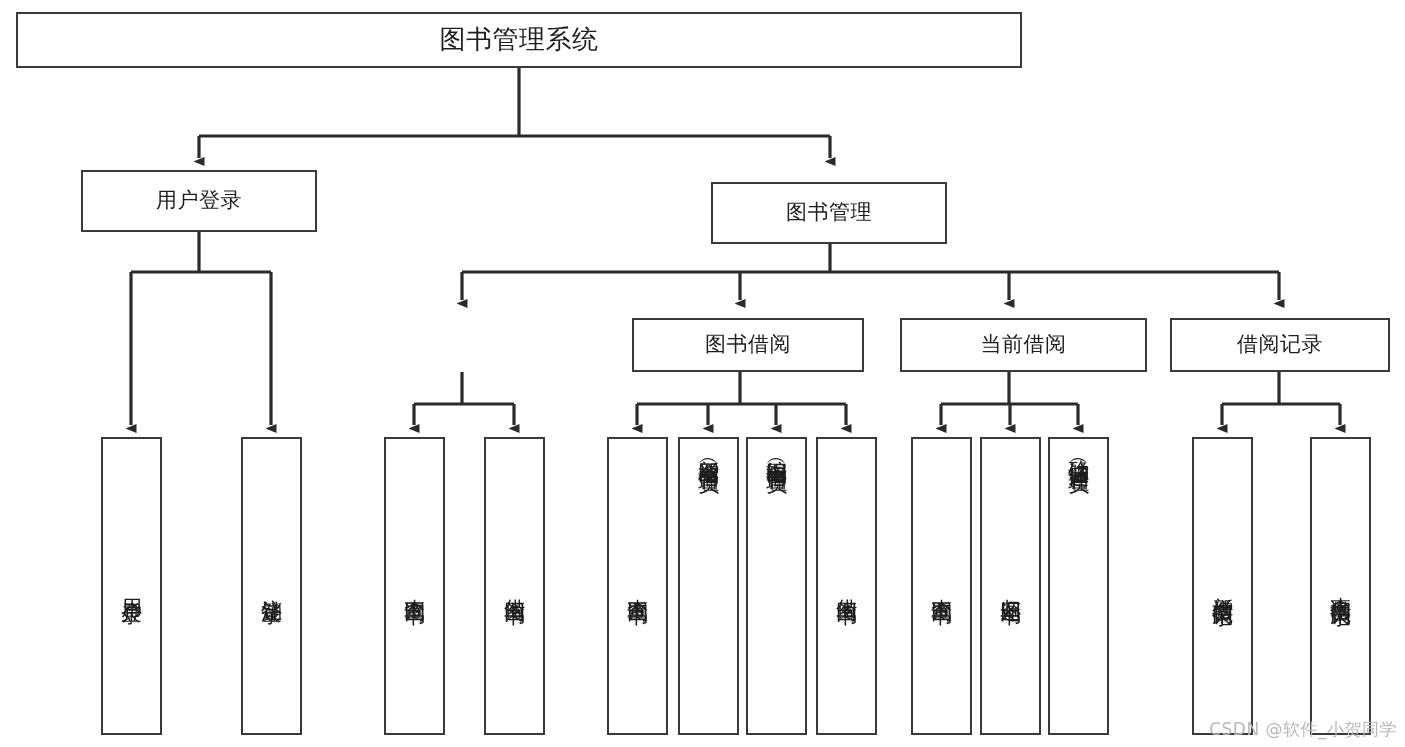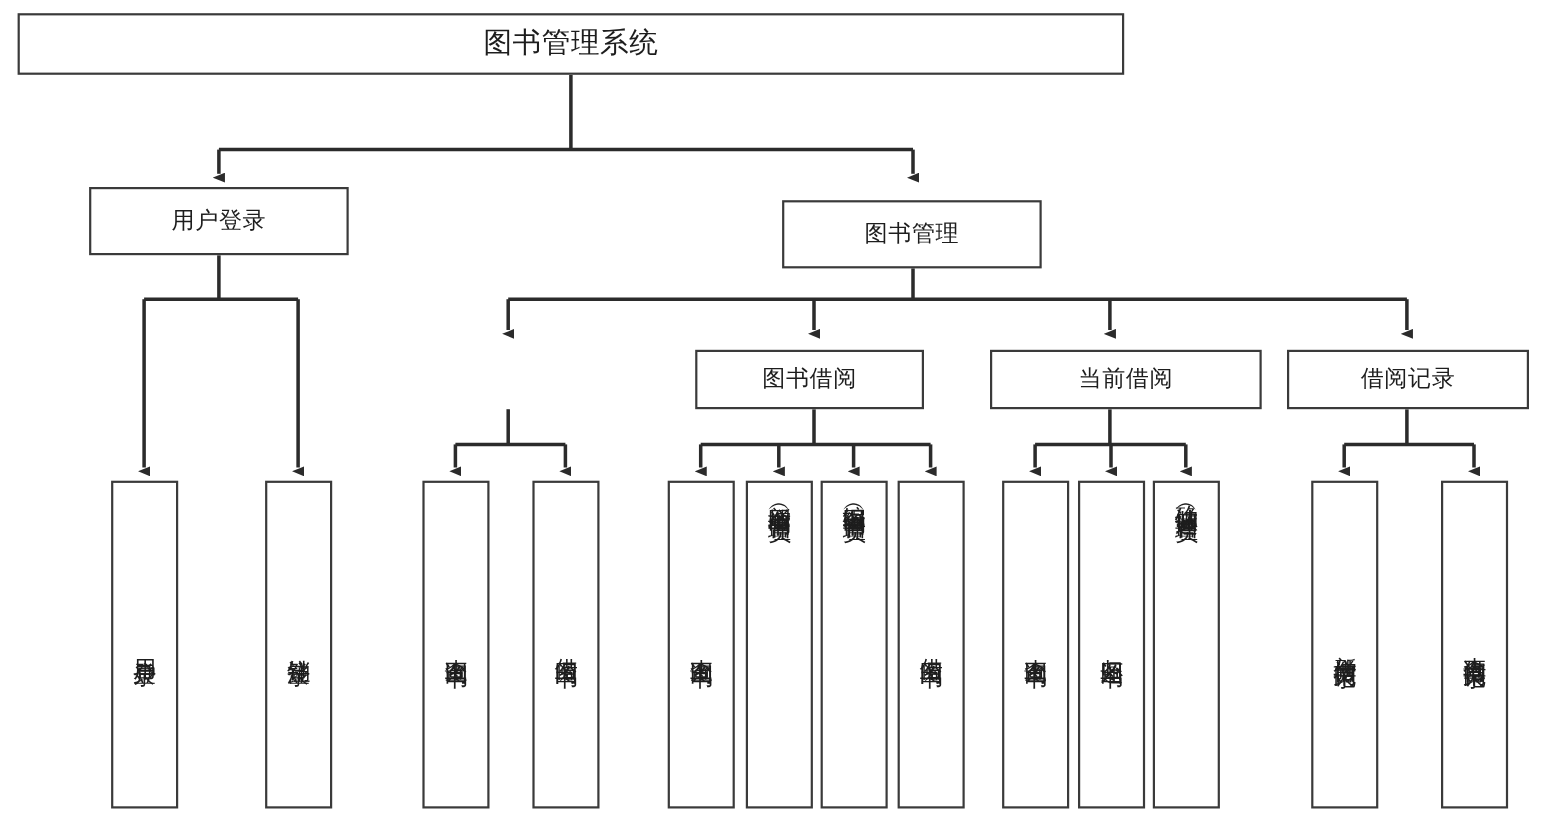--- a/index.html
+++ b/index.html
@@ -140,21 +140,21 @@
     <span class="node-label">图书管理系统</span>
   </div>
 
   <div class="node horiz" style="left:81px; top:170px; width:236px; height:62px;">
     <span class="node-label">用户登录</span>
   </div>
   <div class="node horiz" style="left:711px; top:170px; width:236px; height:62px;margin-top:12px;">
     <span class="node-label">图书管理</span>
   </div>
 
-  <div class="node horiz" style="left:632px; top:318px; width:208px; height:54px;">
+  <div class="node horiz" style="left:632px; top:318px; width:232px; height:54px;">
     <span class="node-label">图书借阅</span>
   </div>
   <div class="node horiz" style="left:900px; top:318px; width:247px; height:54px;">
     <span class="node-label">当前借阅</span>
   </div>
   <div class="node horiz" style="left:1170px; top:318px; width:220px; height:54px;">
     <span class="node-label">借阅记录</span>
   </div>
 
   <div class="node vert centered" style="left:101px; top:437px; width:61px; height:298px;">
@@ -194,14 +194,15 @@
     <span class="node-label">确认归还（管理员）</span>
   </div>
 
   <div class="node vert centered" style="left:1192px; top:437px; width:61px; height:298px;">
     <span class="node-label">新增借阅记录</span>
   </div>
   <div class="node vert centered" style="left:1310px; top:437px; width:61px; height:298px;">
     <span class="node-label">查询借阅记录</span>
   </div>
 
+  <div id="watermark">CSDN @软件_小贺同学</div>
 
 </div>
 
 </body></html>

